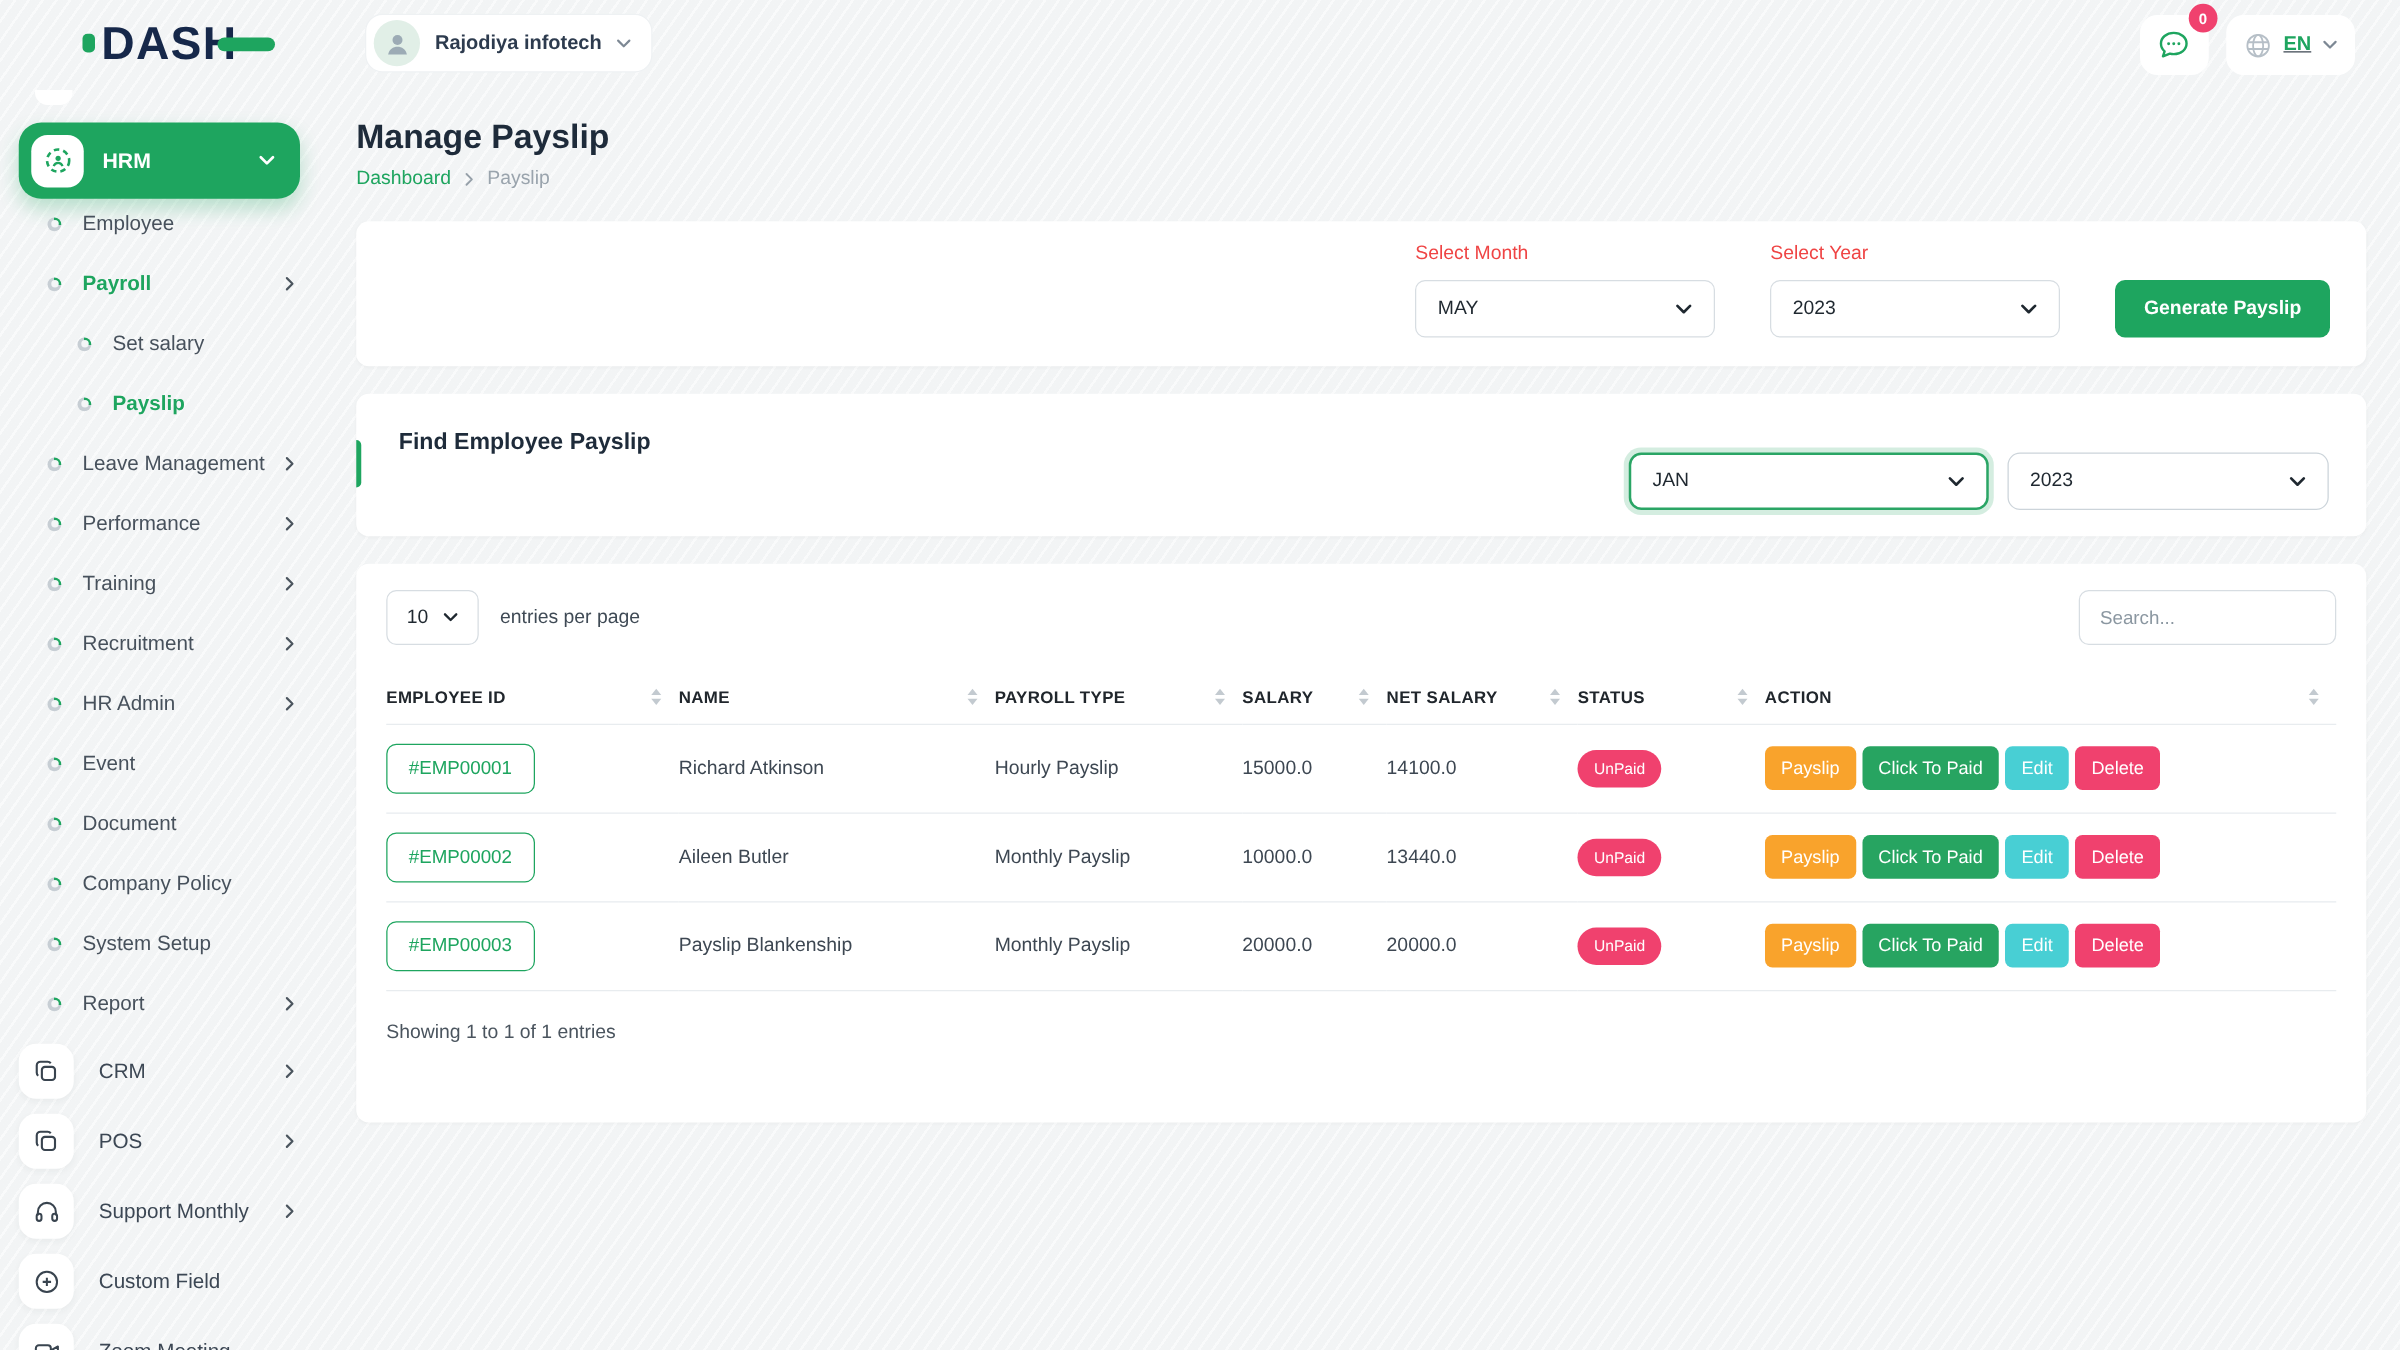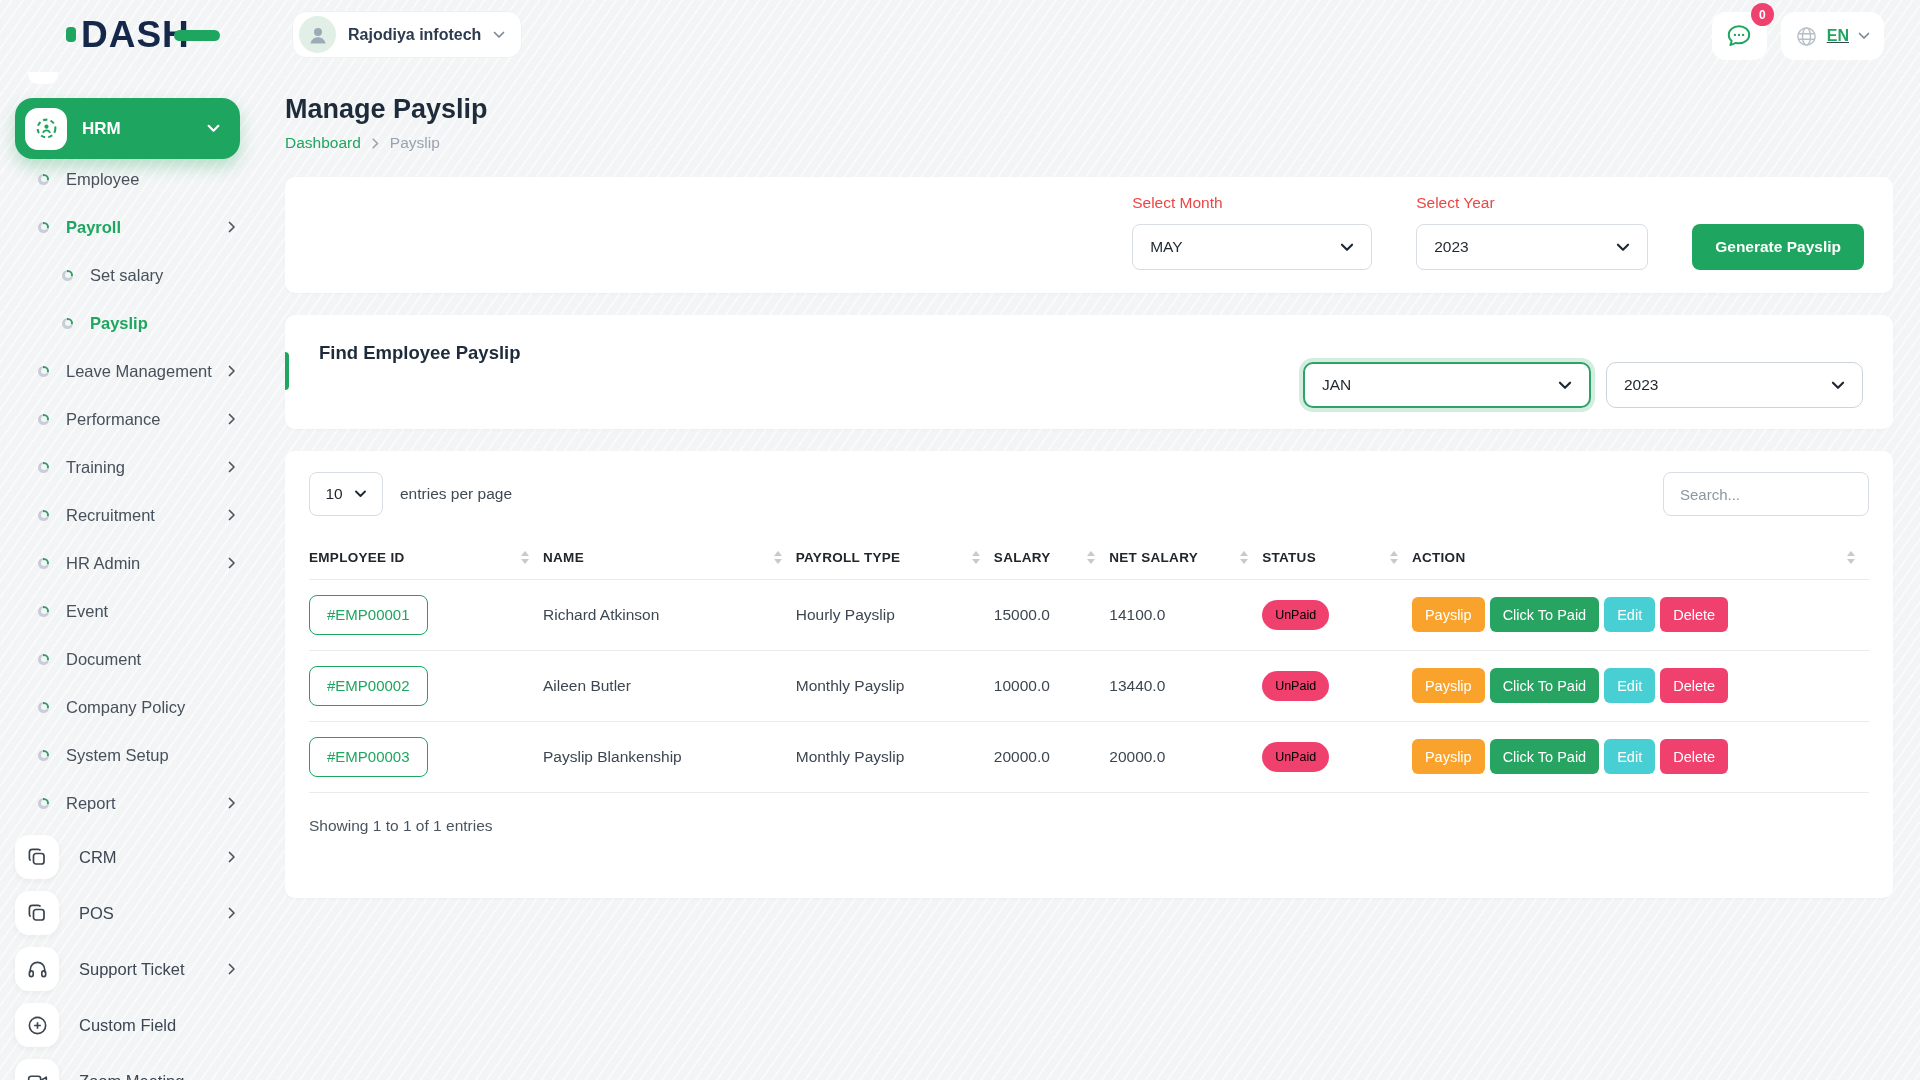--- a/index.html
+++ b/index.html
@@ -82,21 +82,21 @@
   table { width:100%; border-collapse:collapse; margin-top:21px; table-layout:fixed; }
   .c0{width:15%} .c1{width:16.2%} .c2{width:12.7%} .c3{width:7.4%} .c4{width:9.8%} .c5{width:9.6%} .c6{width:29.3%}
   thead th { height:42px; border-bottom:1px solid var(--rowline); text-align:left; vertical-align:middle; cursor:pointer; }
   .th-inner { display:flex; align-items:center; justify-content:space-between; padding-right:14px; }
   .th-label { font-size:13.5px; font-weight:bold; color:#20262c; letter-spacing:.3px; }
   .sort { display:flex; flex-direction:column; gap:3px; }
   .tri-up { width:0; height:0; border-left:4px solid transparent; border-right:4px solid transparent; border-bottom:5px solid #c3cad0; }
   .tri-down { width:0; height:0; border-left:4px solid transparent; border-right:4px solid transparent; border-top:5px solid #c3cad0; }
   tbody td { height:71px; border-bottom:1px solid var(--rowline); font-size:15.5px; color:#3d4752; vertical-align:middle; }
   .emp-btn { background:#fff; border:1px solid var(--green); color:var(--green); border-radius:8px; height:40px; padding:0 17px; font-size:15px; font-family:inherit; cursor:pointer; }
-  .badge-unpaid { display:inline-block; color:#000000; font-size:12.5px; padding:8px 13px; border-radius:16px; }
+  .badge-unpaid { display:inline-block; color:#ffffff; font-size:12.5px; padding:8px 13px; border-radius:16px; }
   .td-actions { white-space:nowrap; }
   .act { height:35px; border:none; border-radius:6px; color:#fff; font-size:14.5px; padding:0 13px; margin-right:5px; font-family:inherit; cursor:pointer; }
   .table-footer { margin-top:24px; font-size:15.5px; color:#4a545e; }
 </style>
 </head>
 <body>
 
 <header class="topbar">
   <div class="logo">
     <span class="logo-dot"></span>
@@ -298,21 +298,21 @@
       <div class="module">
     <span class="module-tile">
 
       <svg class="mi mi-headset" width="23" height="23" viewBox="0 0 24 24" fill="none" stroke="#39444f" stroke-width="1.7">
             <path d="M4.5 15v-3a7.5 7.5 0 0 1 15 0v3"></path>
             <rect x="3.5" y="13.5" width="4" height="6" rx="2"></rect>
             <rect x="16.5" y="13.5" width="4" height="6" rx="2"></rect>
           </svg>
 
     </span>
-    <span class="mod-label">Support Ticket</span>
+    <span class="mod-label">Support Monthly</span>
     <span class="nav-chevron">
       <svg width="8" height="12" viewBox="0 0 8 12" fill="none">
             <path d="M1.5 1.5L6 6l-4.5 4.5" stroke="currentColor" stroke-width="1.7" stroke-linecap="round" stroke-linejoin="round"></path>
           </svg>
     </span>
   </div>
       <div class="module">
     <span class="module-tile">
 
       <svg class="mi mi-plus" width="23" height="23" viewBox="0 0 24 24" fill="none" stroke="#39444f" stroke-width="1.7">

